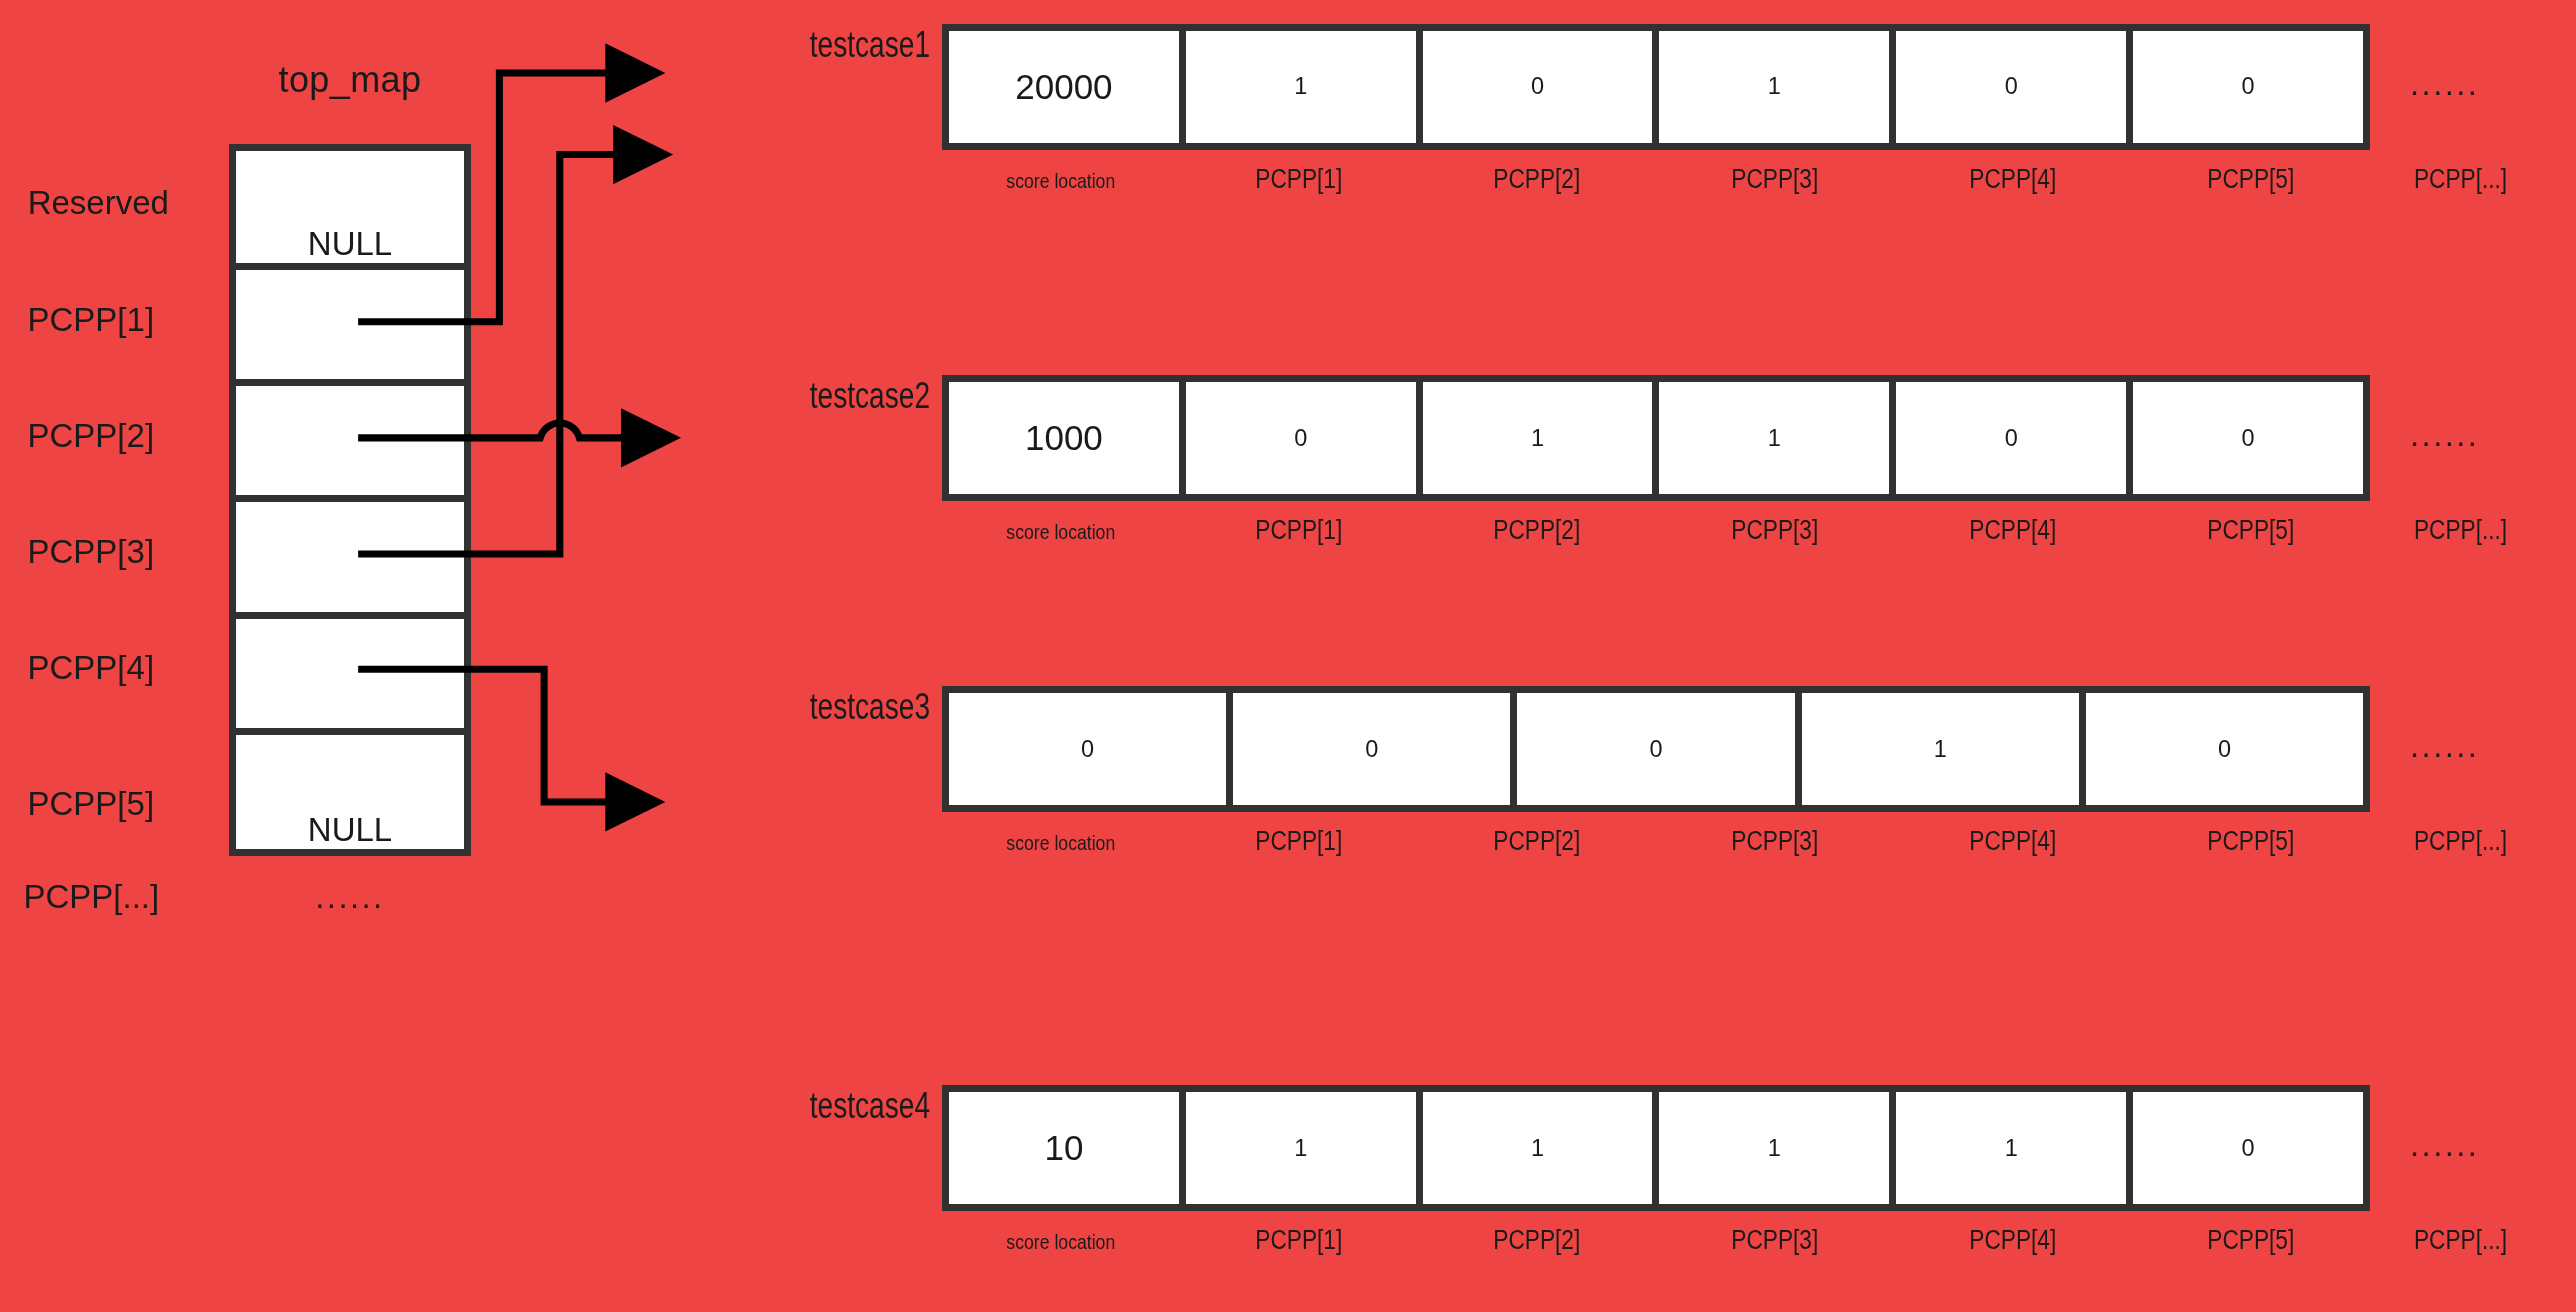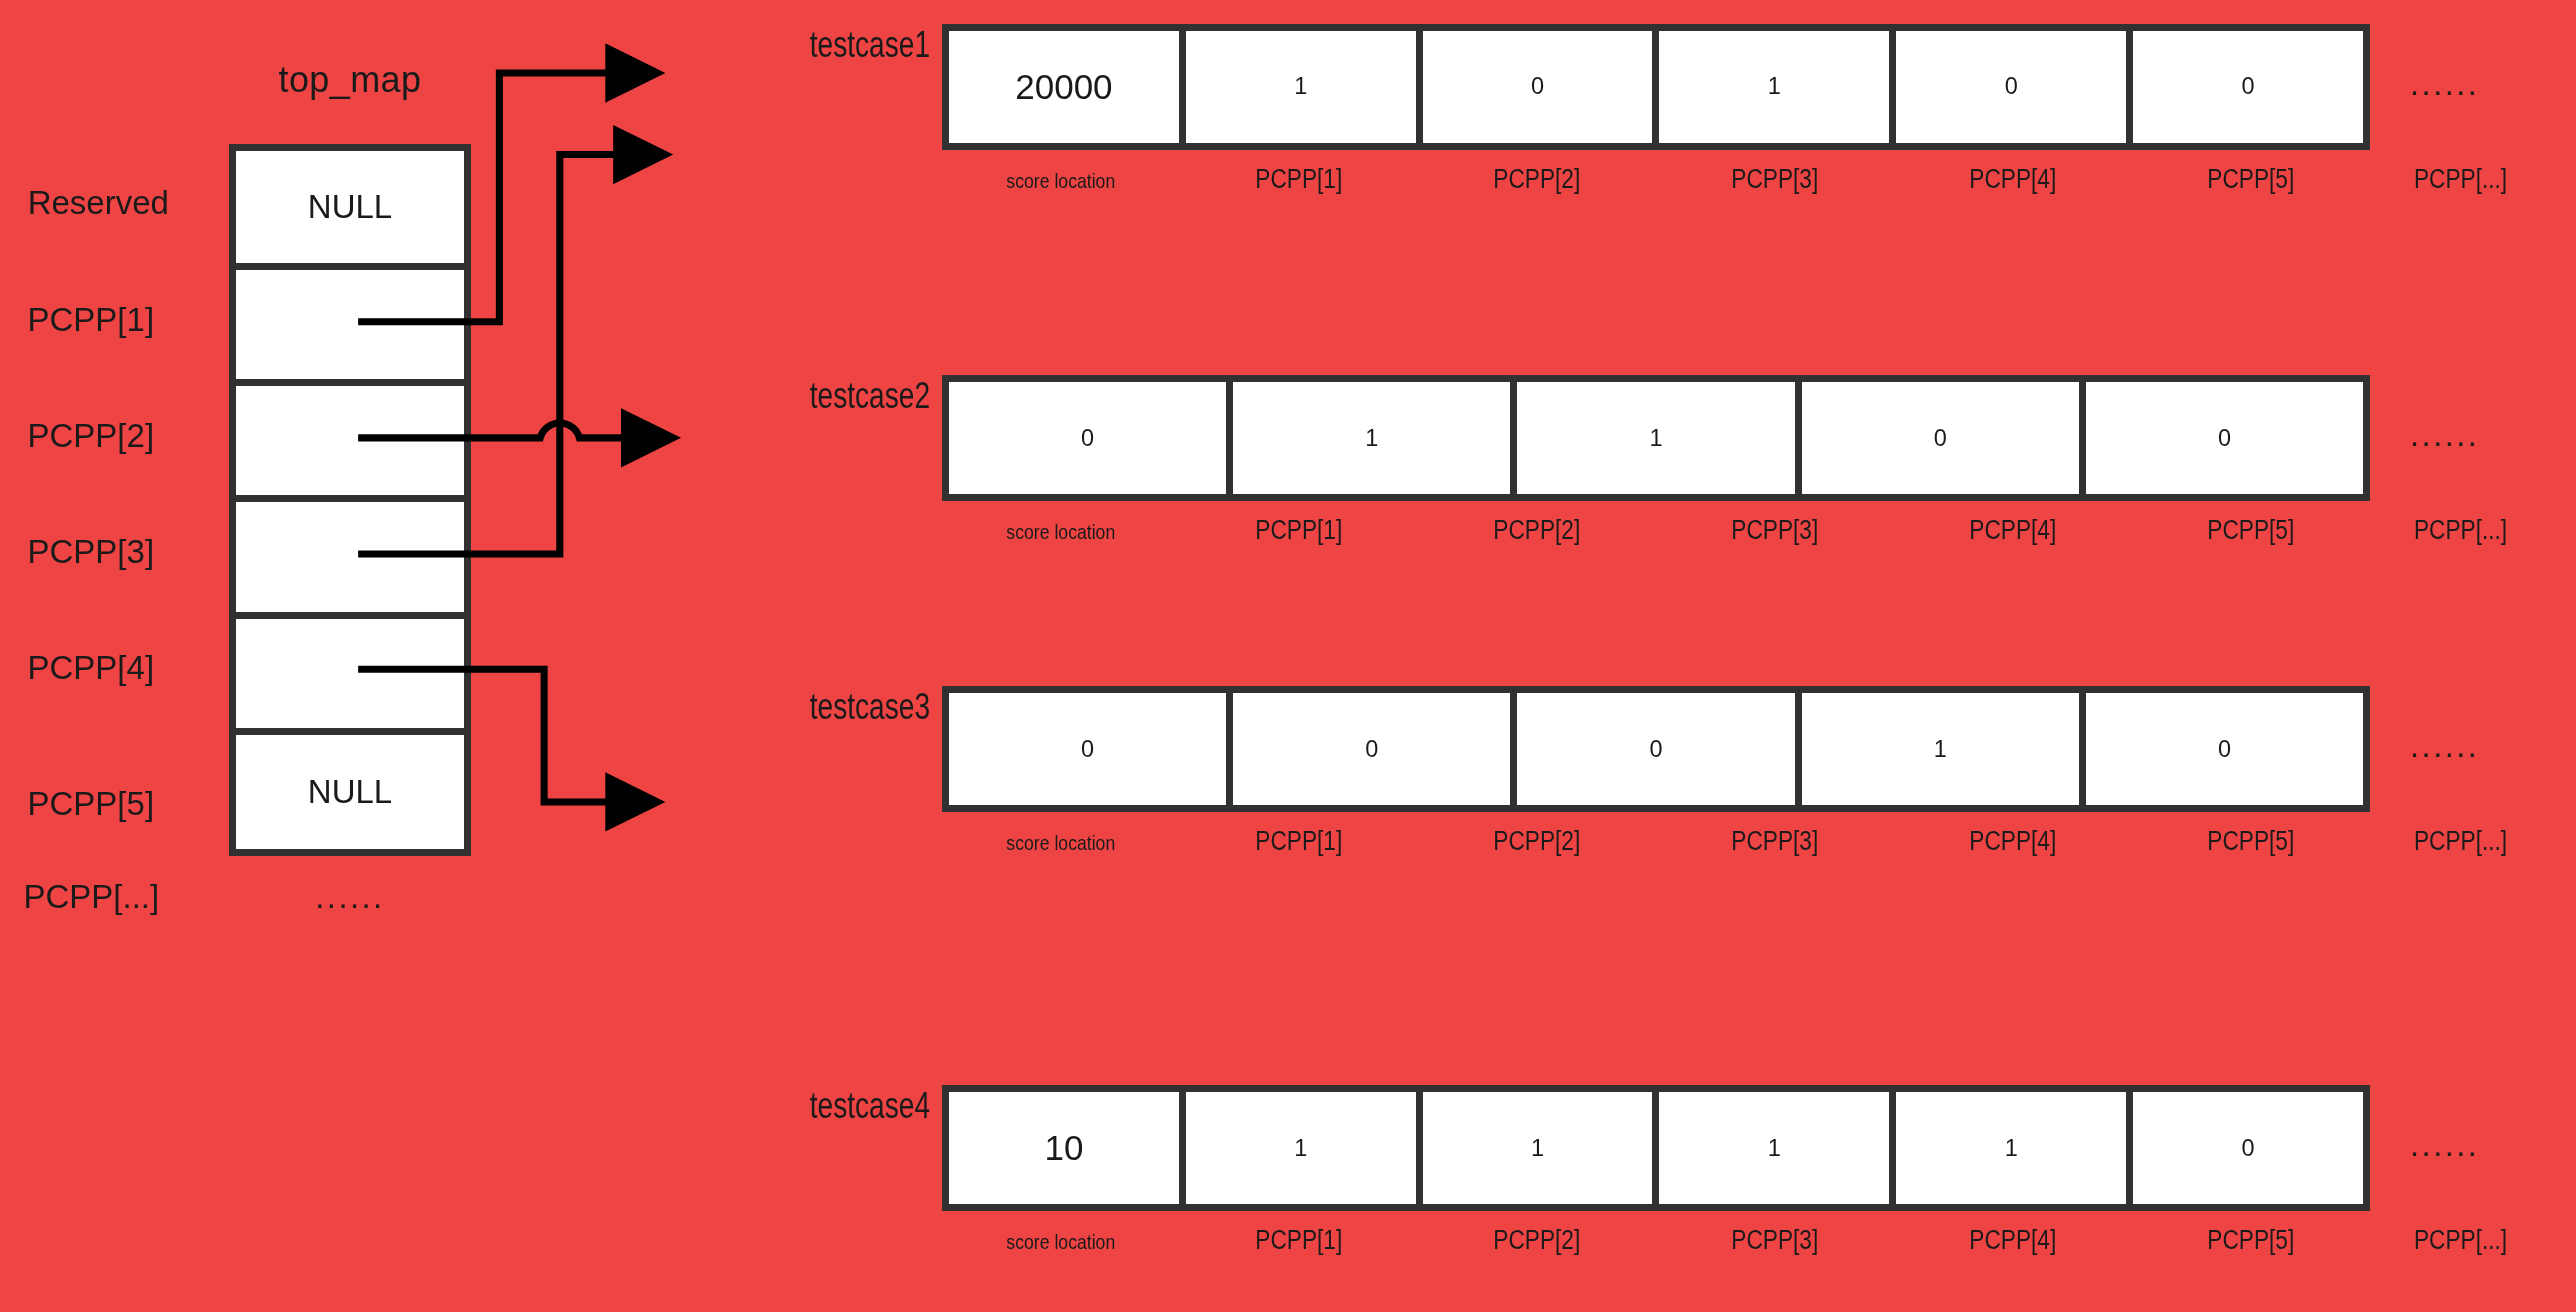--- a/index.html
+++ b/index.html
@@ -39,21 +39,21 @@
     box-sizing: border-box;
     background: #ffffff;
   }
   .tm-cell {
     position: absolute;
     left: 0;
     width: 100%;
     box-sizing: border-box;
     border-bottom: 7px solid #313131;
     display: flex;
-    align-items: center;
+    align-items: flex-end;
     justify-content: center;
     font-size: 33px;
     color: #1a1a1a;
   }
   .tm-cell.last { border-bottom: none; }
   .tm-rowlabel {
     position: absolute;
     right: 0;
     width: 212px;
     text-align: left;
@@ -244,20 +244,23 @@
       <div class="tc-colhead"><span>PCPP[3]</span></div>
       <div class="tc-colhead"><span>PCPP[4]</span></div>
       <div class="tc-colhead"><span>PCPP[5]</span></div>
     </div>
     <div class="tc-colhead-extra"><span>PCPP[...]</span></div>
   </div>
 
   <div class="tc-row" style="top:375px;">
     <div class="tc-label">testcase2</div>
     <div class="tc-cells">
+      <div class="tc-cell score">
+          <span>1000</span>
+        </div>
       <div class="tc-cell bit">
           <span>0</span>
         </div>
       <div class="tc-cell bit">
           <span>1</span>
         </div>
       <div class="tc-cell bit">
           <span>1</span>
         </div>
       <div class="tc-cell bit">

